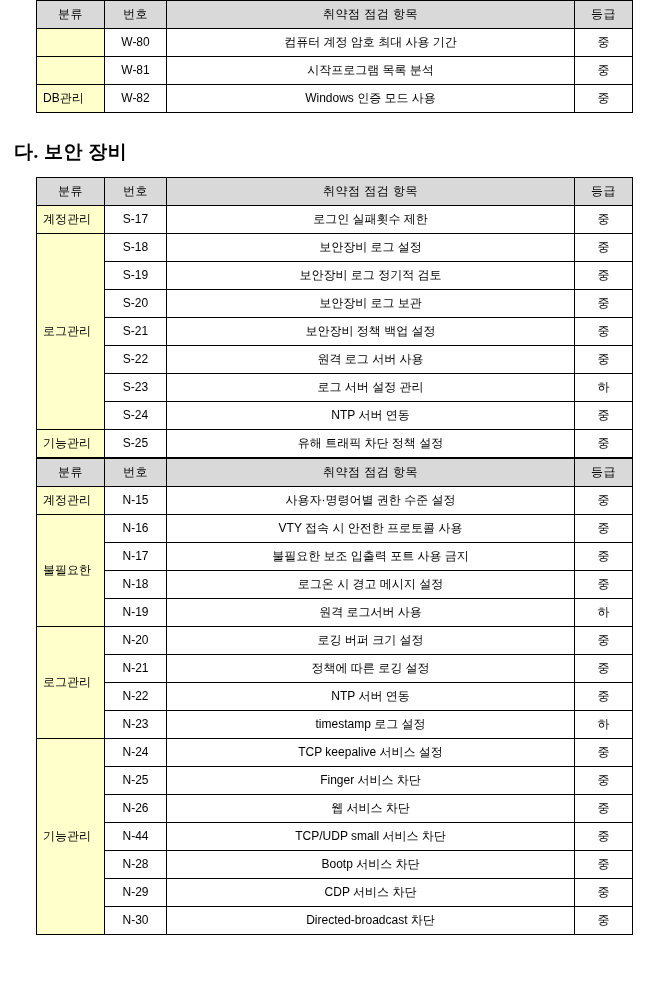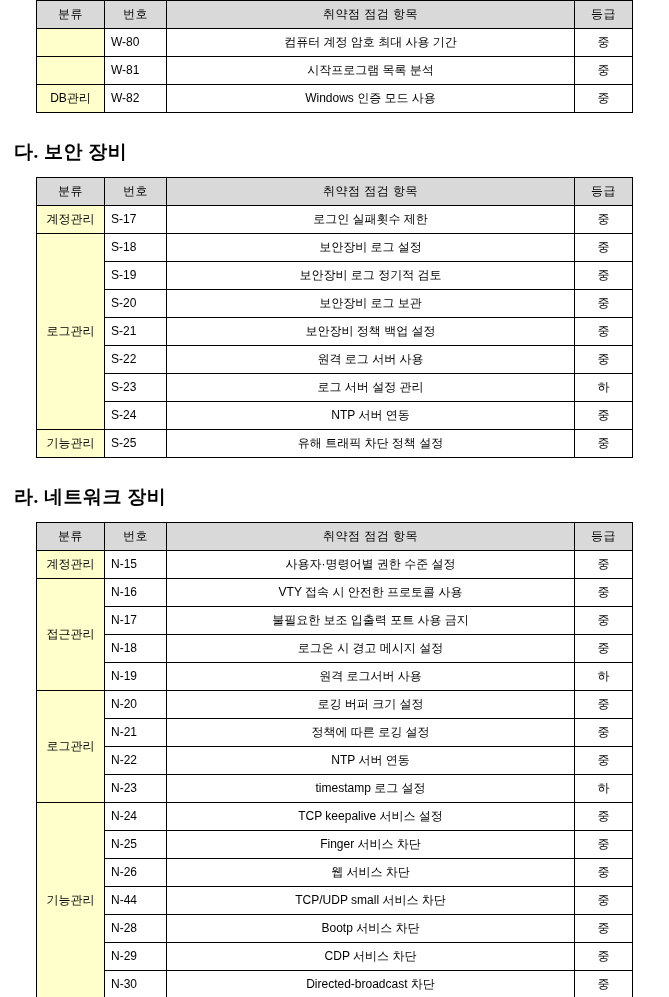--- a/index.html
+++ b/index.html
@@ -40,26 +40,26 @@
   .col-grade { width: 58px; }
 
   thead td, thead th {
     background: #d9d9d9;
     text-align: center;
     font-size: 11.5px;
     letter-spacing: 0.5px;
   }
   td.cat {
     background: #ffffcc;
-    text-align: center;
+    text-align: left;
     font-size: 11.5px;
   }
   td.cat.empty { background: #ffffcc; }
   td.num {
-    text-align: left;
+    text-align: center;
     font-size: 11.5px;
   }
   td.item {
     text-align: center;
     font-size: 12px;
     padding-left: 8px;
   }
   td.grade {
     text-align: center;
     font-size: 11.5px;
@@ -176,21 +176,20 @@
       </tr>
       <tr>
         <td class="cat">기능관리</td>
         <td class="num">S-25</td>
         <td class="item">유해 트래픽 차단 정책 설정</td>
         <td class="grade">중</td>
       </tr>
     </tbody>
   </table>
 
-  <h2 class="section">라. 네트워크 장비</h2>
 
   <table class="vuln">
     <colgroup>
       <col class="col-cat">
         <col class="col-num">
         <col class="col-item">
         <col class="col-grade">
     </colgroup>
     <thead>
       <tr>
@@ -201,21 +200,21 @@
       </tr>
     </thead>
     <tbody>
       <tr>
         <td class="cat">계정관리</td>
         <td class="num">N-15</td>
         <td class="item">사용자·명령어별 권한 수준 설정</td>
         <td class="grade">중</td>
       </tr>
       <tr>
-        <td class="cat" rowspan="4">접근관리</td>
+        <td class="cat" rowspan="4">불필요한</td>
         <td class="num">N-16</td>
         <td class="item">VTY 접속 시 안전한 프로토콜 사용</td>
         <td class="grade">중</td>
       </tr>
       <tr>
         <td class="num">N-17</td>
         <td class="item">불필요한 보조 입출력 포트 사용 금지</td>
         <td class="grade">중</td>
       </tr>
       <tr>

